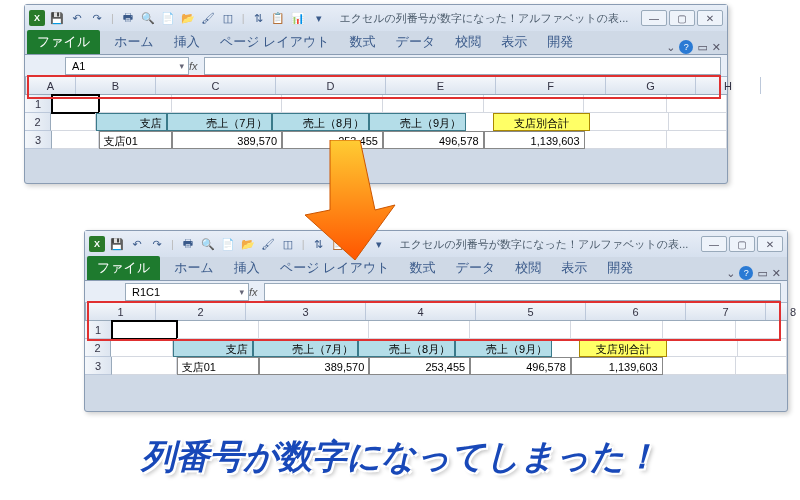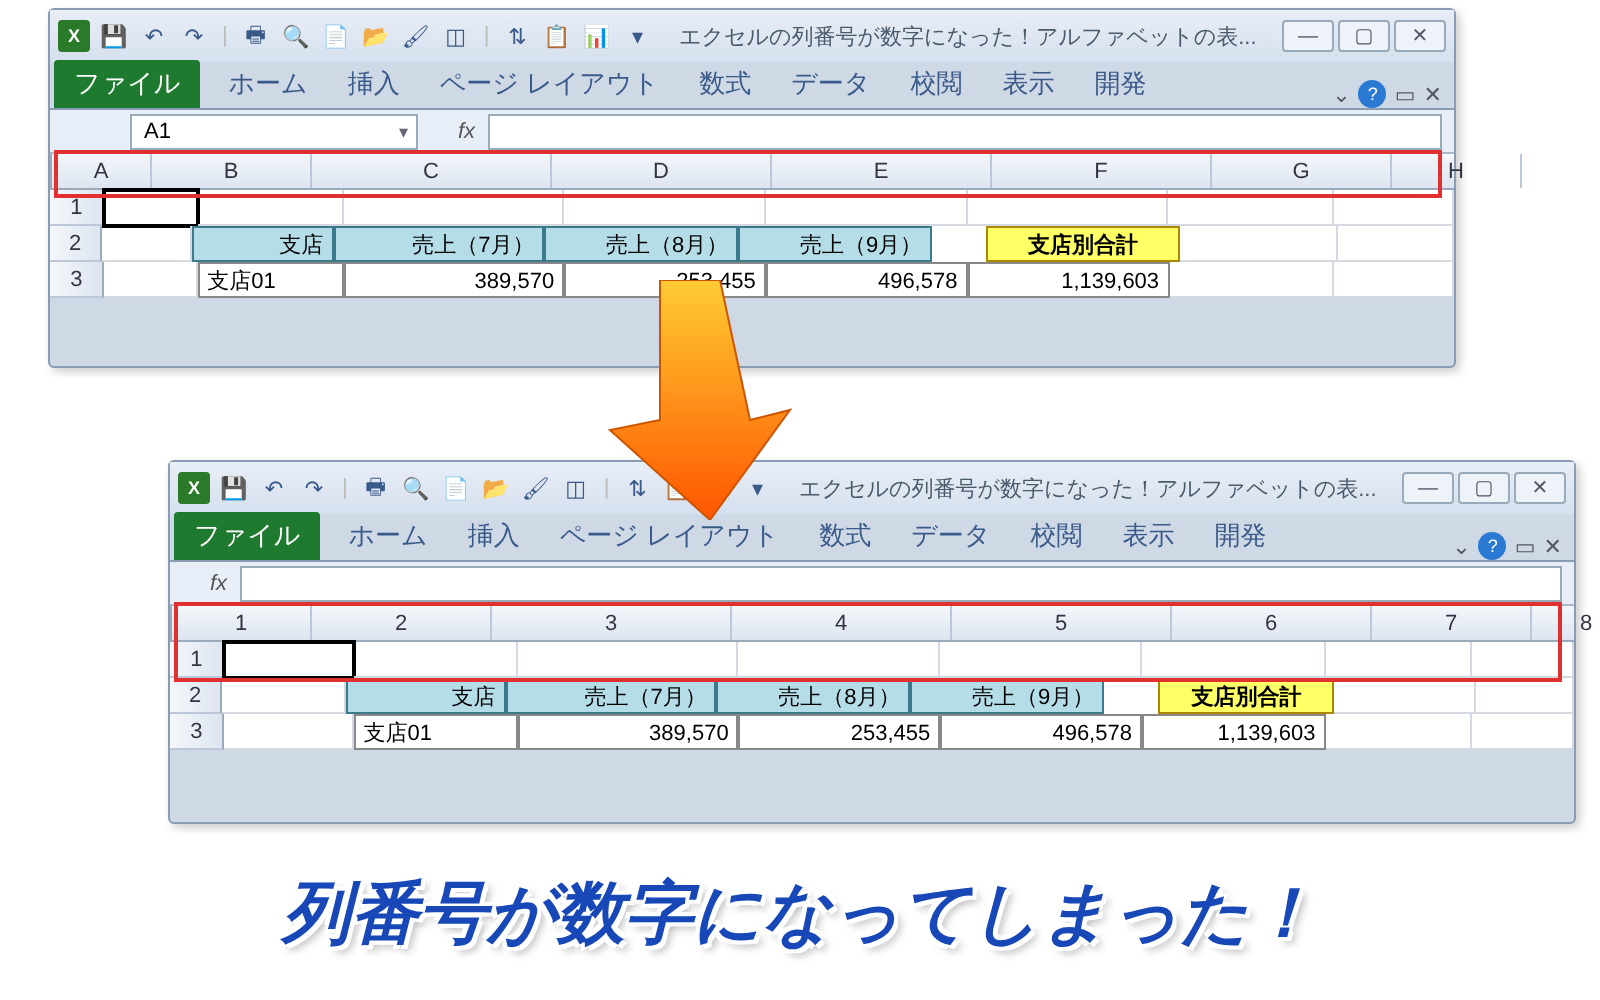--- a/index.html
+++ b/index.html
@@ -13,35 +13,35 @@
   .xl-logo { width:16px; height:16px; background:#2a7a2a; color:#fff; font-weight:bold; font-size:9px; display:flex; align-items:center; justify-content:center; border-radius:2px;}
   .title-text { flex: 1; text-align: center; color: #4a5a6a; font-size: 11px; overflow: hidden; white-space: nowrap; text-overflow: ellipsis; padding: 0 8px;}
   .win-controls { display: flex; gap: 2px; }
   .win-btn { width: 26px; height: 16px; border: 1px solid #9ab; background: #eef3fa; border-radius: 2px; display:flex; align-items:center; justify-content:center; font-size:10px; color:#556;}
   .ribbon-tabs { height: 24px; display: flex; align-items: flex-end; padding-left: 2px; background: #cfd9e6; border-bottom: 1px solid #8a9cb3;}
   .tab { padding: 3px 10px 3px; color: #3a5a8a; font-size: 13px; cursor: pointer; }
   .tab.file { background: #1e7a2e; color: #fff; border-radius: 2px 2px 0 0; margin-right: 4px; padding: 3px 10px;}
   .ribbon-right { margin-left:auto; display:flex; align-items:center; gap:4px; padding-right:6px;}
   .help-circle { width:14px; height:14px; border-radius:50%; background:#2a7ad4; color:#fff; font-size:9px; display:flex; align-items:center; justify-content:center;}
   .formula-bar { height: 22px; background: #e8eef7; display: flex; align-items: center; border-bottom: 1px solid #aab8cc;}
-  .name-box { width: 144px; height: 18px; margin-left: 40px; background: #fff; border: 1px solid #9ab; display:flex; align-items:center; padding:0 20px 0 6px; font-size:11px; position:relative;}
+  .name-box { width: 124px; height: 18px; margin-left: 40px; background: #fff; border: 1px solid #9ab; display:flex; align-items:center; padding:0 20px 0 6px; font-size:11px; position:relative;}
   .name-box::after { content:"▾"; position:absolute; right:4px; color:#667; font-size:9px;}
-  .fx-area { display:flex; align-items:flex-start; margin-left:20px; gap:8px;}
+  .fx-area { display:flex; align-items:flex-start; gap:8px;}
   .fx-label { font-style: italic; color:#555; font-size:11px;}
   .formula-input { flex:1; height:18px; background:#fff; border:1px solid #9ab; margin:0 6px;}
   .sheet-area { background:#fff; position:relative; }
   .col-headers { display:flex; height:18px; background:linear-gradient(#f4f7fb,#dde5f0); border-bottom:1px solid #9ab;}
   .corner { width:30px; border-right:1px solid #9ab; background:linear-gradient(#f4f7fb,#dde5f0);}
   .col-h { border-right:1px solid #bcc8da; text-align:center; line-height:18px; color:#334; font-size:11px;}
   .row { display:flex; height:18px; }
   .row-h { width:30px; background:linear-gradient(90deg,#f4f7fb,#dde5f0); border-right:1px solid #9ab; border-bottom:1px solid #bcc8da; text-align:center; line-height:18px; font-size:11px; color:#334;}
   .cell { border-right:1px solid #d4d8e0; border-bottom:1px solid #d4d8e0; line-height:18px; font-size:11px; padding:0 4px; overflow:hidden; white-space:nowrap;}
   .cell.selected { outline:2px solid #000; outline-offset:-1px;}
   .hdr-blue { background:#b4dde8; border:1px solid #3a7a8a; text-align:right; font-weight:normal;}
-  .hdr-yellow { background:#ffff66; border:1px solid #aa8800; text-align:center; font-weight:bold;margin-left:27px;}
+  .hdr-yellow { background:#ffff66; border:1px solid #aa8800; text-align:center; font-weight:normal;margin-left:27px;}
   .data-cell { background:#fff; border:1px solid #888; text-align:right;}
   .data-cell.left { text-align:left;}
   .red-box { position:absolute; border:2px solid #e03030; pointer-events:none;}
   .arrow-container { position:absolute; left:300px; top:140px; width:100px; height:120px; z-index:50; pointer-events:none;}
   .big-text { position:absolute; left:0; right:0; bottom:20px; text-align:center; font-size:34px; font-weight:bold; color:#1848b8; font-style:italic; text-shadow: 2px 2px 0 #fff, -2px -2px 0 #fff, 2px -2px 0 #fff, -2px 2px 0 #fff, 3px 3px 4px rgba(0,0,0,0.3);}
   .sep { color:#bbb; margin:0 2px;}
 </style>
 </head>
 <body>
 
@@ -187,20 +187,21 @@
     <div class="tab">表示</div>
     <div class="tab">開発</div>
     <div class="ribbon-right">
       <span style="color:#556">⌄</span>
       <span class="help-circle">?</span>
       <span style="color:#556">▭</span>
       <span style="color:#556">✕</span>
     </div>
   </div>
   <div class="formula-bar">
+    <div class="name-box">R1C1</div>
     <div class="fx-area">
       <span class="fx-label">fx</span>
     </div>
     <div class="formula-input"></div>
   </div>
   <div class="sheet-area">
     <div class="col-headers">
       <div class="corner"></div>
       <div id="w2cols" style="display:flex;flex:1">
           <div class="col-h" style="width: 70px;">1</div>

